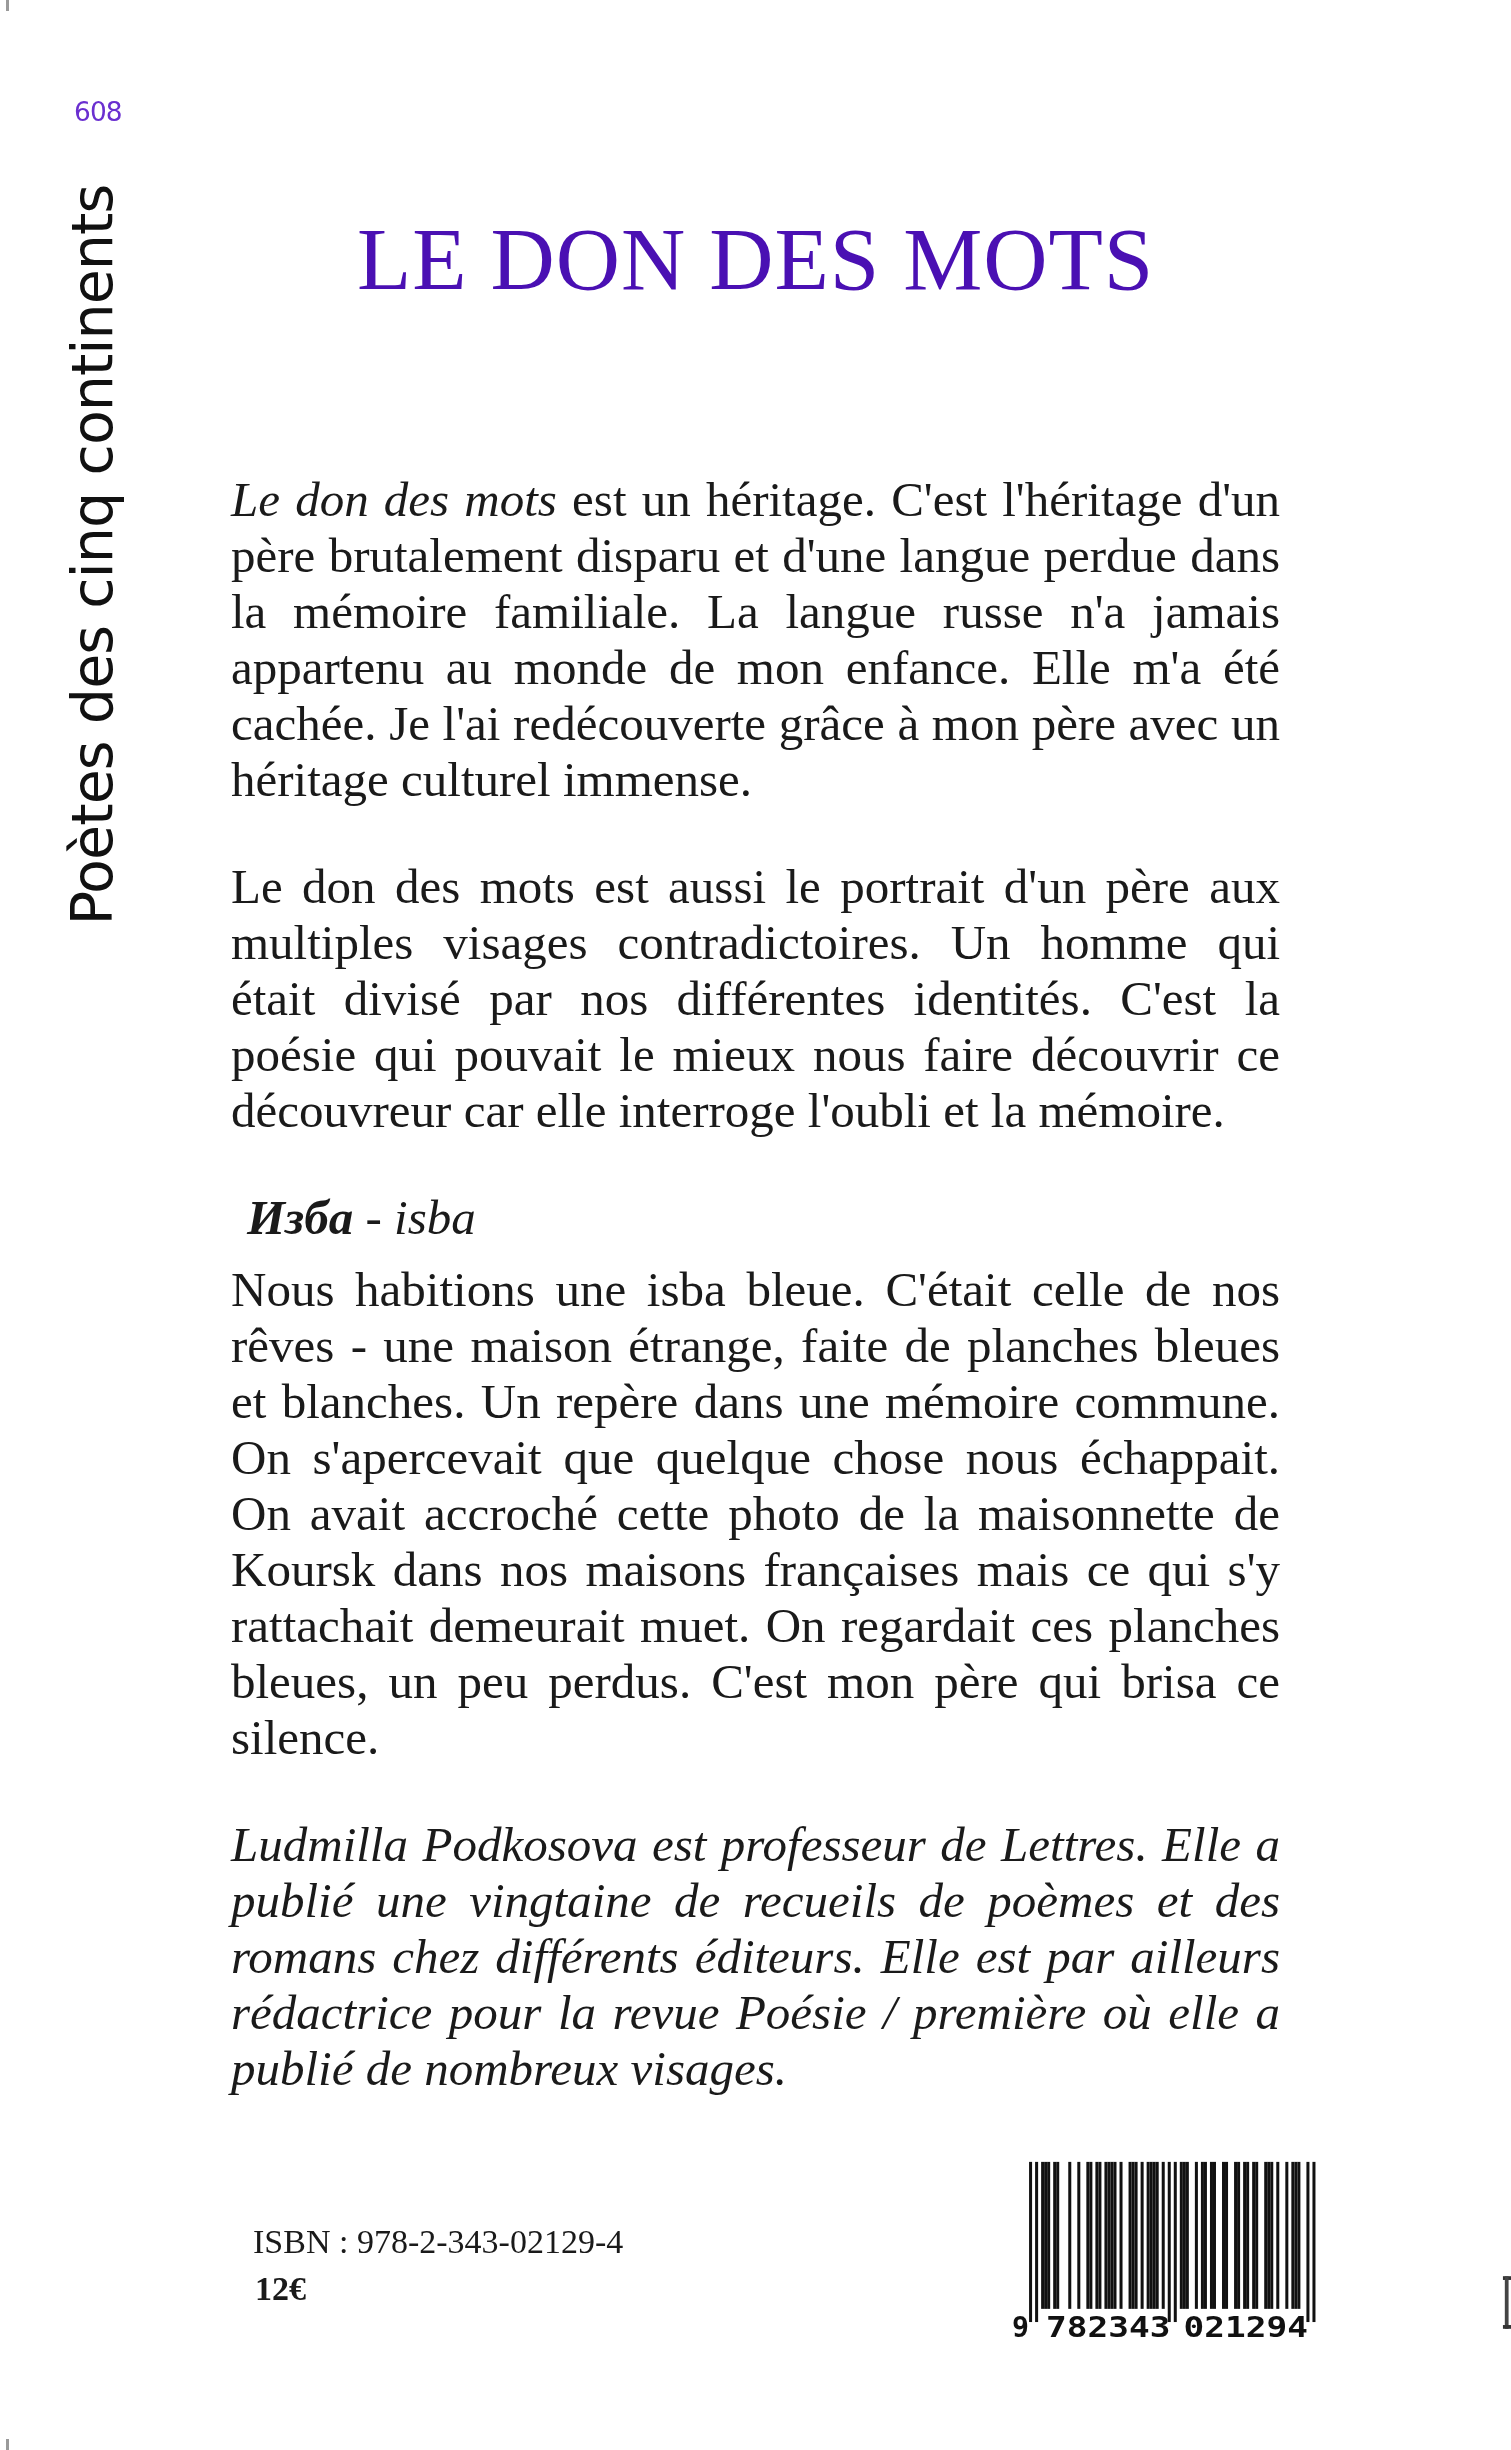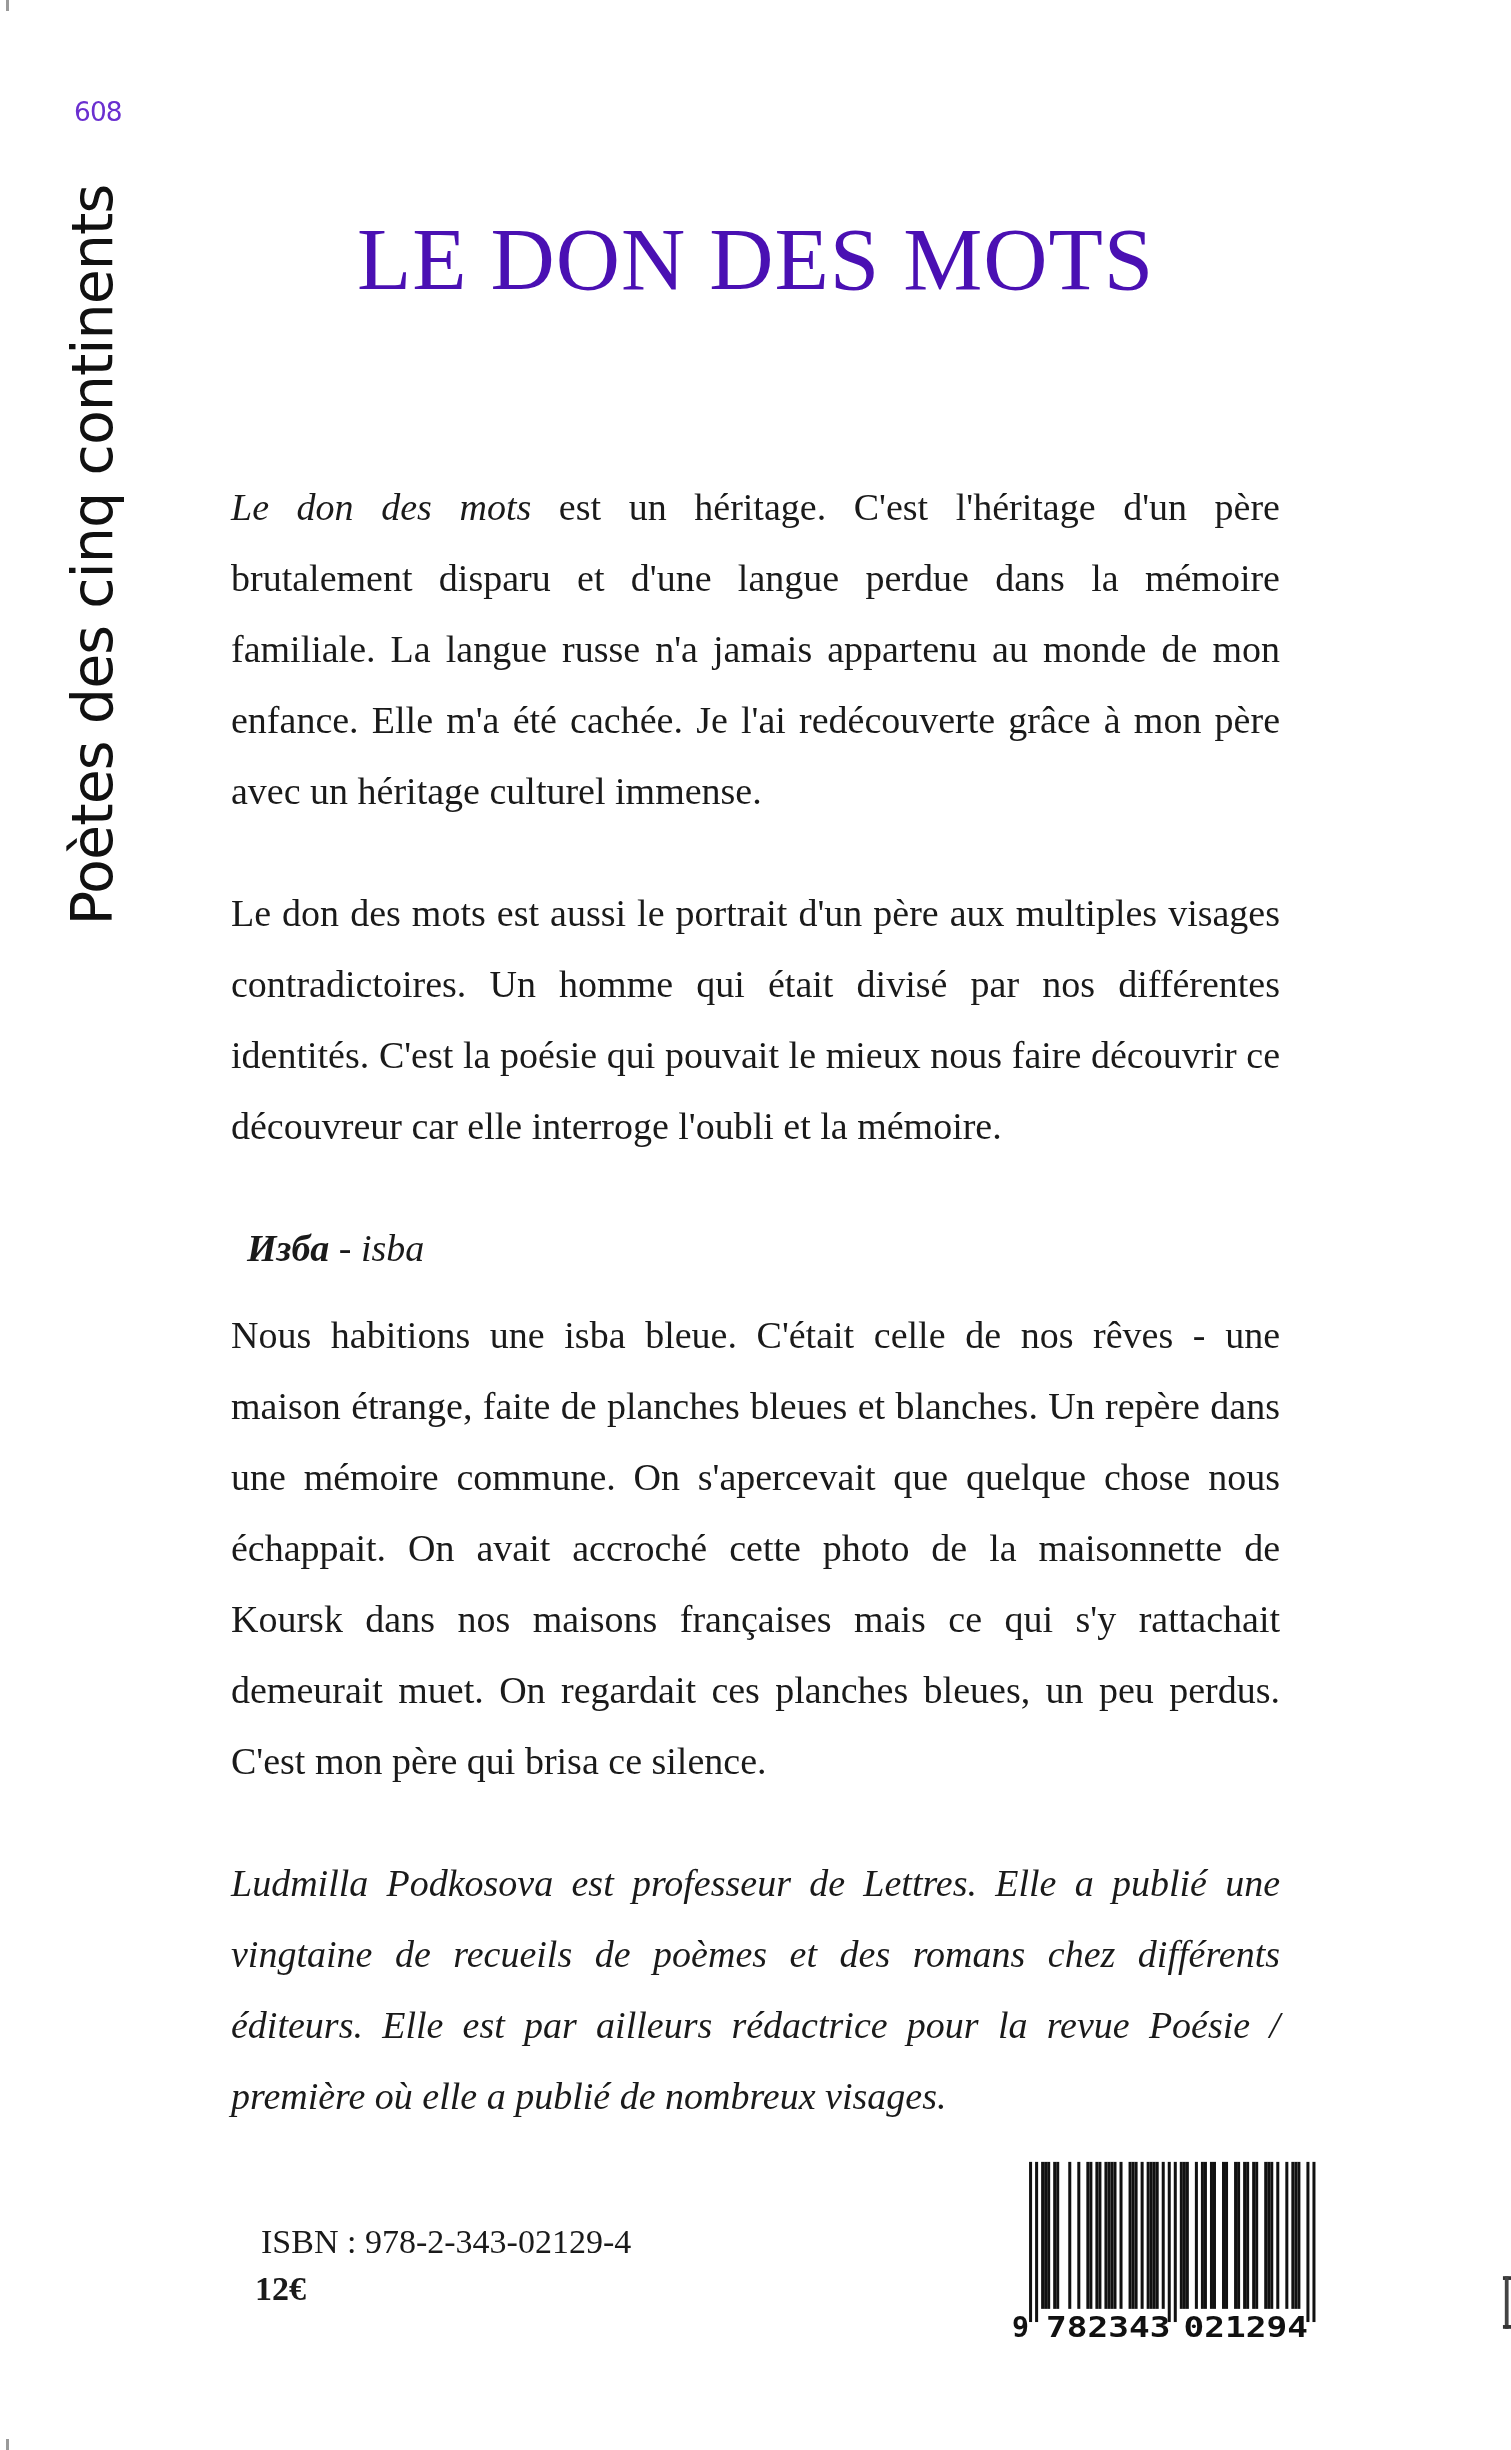--- a/index.html
+++ b/index.html
@@ -19,32 +19,32 @@
   }
   .title {
     position: absolute; left: 0; width: 1511px; top: 215px; text-align: center;
     padding-left: 0px;
     font-family: "Liberation Serif", serif; font-size: 89px; color: #4a10b3;
     letter-spacing: 0.9px; line-height: 1;
   }
   .title span { display: inline-block; margin-left: 0px; transform: translateX(0px); }
   .body-text {
     position: absolute; left: 231px; width: 1049px; top: 472px;
-    font-family: "Liberation Serif", serif; font-size: 38px; line-height: 71px;
+    font-family: "Liberation Serif", serif; font-size: 49px; line-height: 56px;
     color: #1a1a1a; text-align: justify;
   }
   .body-text p { margin: 0 0 51px 0; }
   .body-text em { font-style: italic; }
   .para-heading { margin: 16px; }
   .para-heading b { font-style: italic; font-weight: bold; }
   .para-heading i { font-style: italic; }
   .author-para { font-style: italic; }
   .author-para b { font-style: italic; font-weight: normal; }
   .isbn {
-    position: absolute; left: 261px; top: 2223px;
+    position: absolute; left: 253px; top: 2223px;
     font-family: "Liberation Serif", serif; font-size: 34px; color: #1a1a1a;
   }
   .price {
     position: absolute; left: 255px; top: 2270px;
     font-family: "Liberation Serif", serif; font-size: 34px; font-weight: bold; color: #1a1a1a;
   }
   .barcode { position: absolute; left: 1008px; top: 2160px; width: 321px; height: 179px; }
   .barcode svg { display: block; }
   .spine-fragment { position: absolute; left: 1502px; top: 2274px; width: 9.4px; height: 57px; }
 </style>

